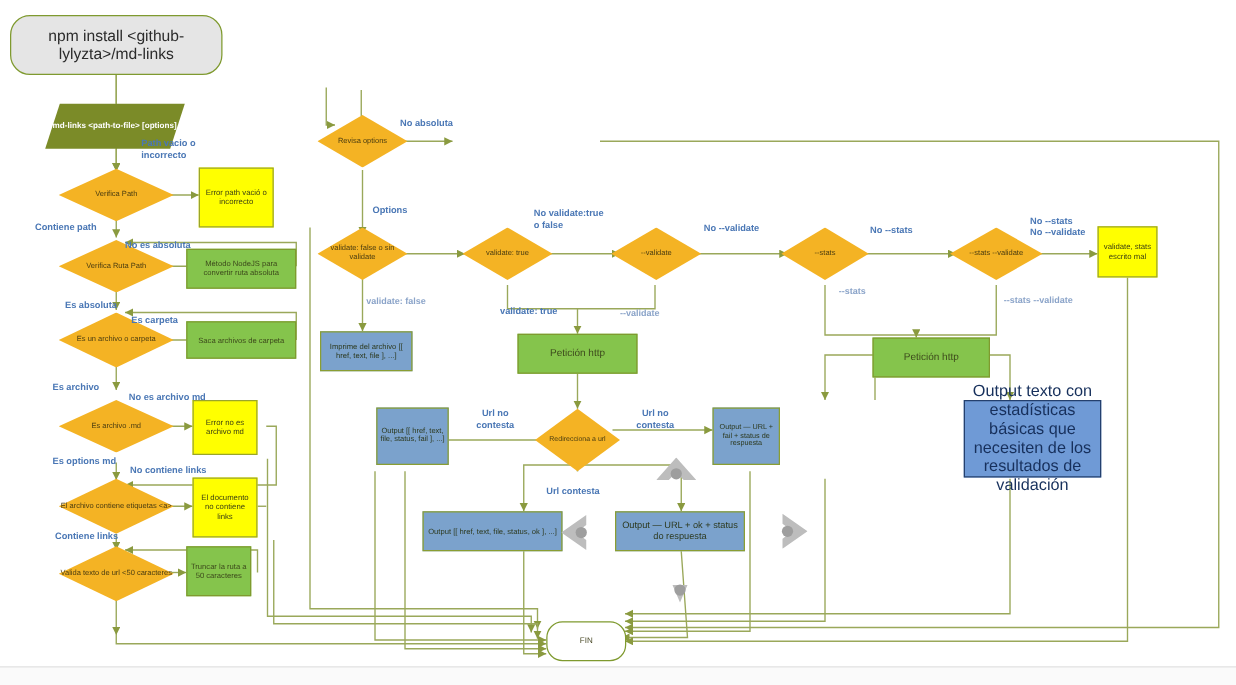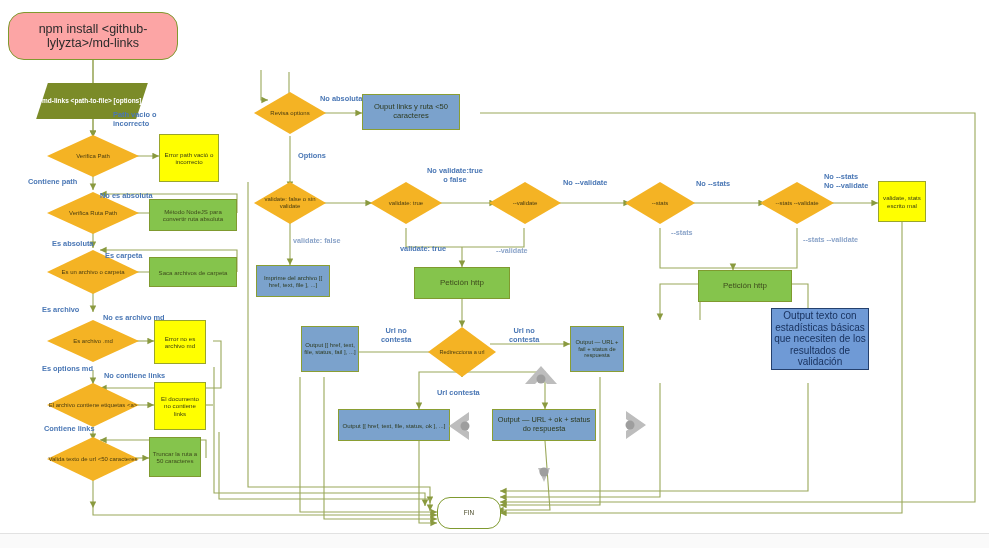--- a/index.html
+++ b/index.html
@@ -1,20 +1,20 @@
 <!DOCTYPE html>
 <html><head>
 <meta charset="utf-8">
 <style>
   html,body{margin:0;padding:0;background:#ffffff;}
   body{font-family:"Liberation Sans",sans-serif;}
   #canvas{position:relative;width:989px;height:548px;background:#ffffff;overflow:hidden;}
   #svg-layer{position:absolute;left:0;top:0;width:989px;height:548px;}
   .node{position:absolute;box-sizing:border-box;display:flex;align-items:center;justify-content:center;text-align:center;color:#3f3f1f;line-height:1.15;}
-  .n-start{background:#fca5a5;border:1.6px solid #7f9a2f;border-radius:16px;color:#2b2b2b;font-size:12.5px;}
+  .n-start{background:#e5e5e5;border:1.6px solid #7f9a2f;border-radius:16px;color:#2b2b2b;font-size:12.5px;}
   .n-param{background:#7b8b28;color:#ffffff;font-size:6.5px;font-weight:bold;}
   .n-dec{background:#f4b324;color:#4a3c10;font-size:6px;}
   .n-green{background:#85c44c;border:1.4px solid #7f9a2f;color:#3d4a1c;}
   .n-yellow{background:#ffff00;border:1.4px solid #9aa52c;color:#3b3f12;font-size:6.2px;}
   .n-blue{background:#7ba2cc;border:1.4px solid #8a9e33;color:#2d3a20;font-size:6.3px;}
   .n-blue-strong{background:#6f9ad6;border:1.6px solid #24406e;color:#17305c;font-size:6.6px;}
   .n-end{background:#ffffff;border:1.8px solid #7f9a2f;border-radius:13px;color:#4a4a28;font-size:6.4px;}
   .lbl{position:absolute;color:#4a77b5;font-weight:bold;font-size:7.4px;line-height:1.15;white-space:pre-line;}
   .lbl-thin{position:absolute;color:#8ba4c9;font-size:7.2px;font-weight:bold;line-height:1.15;white-space:pre-line;}
   .footer-strip{position:absolute;left:0;bottom:0;width:989px;height:14px;background:#fafafa;border-top:1px solid #e2e2e2;}
@@ -195,23 +195,20 @@
 
   <div style="position:absolute;left:254px;top:92px;width:72px;height:42px;">
     <svg viewBox="0 0 72 42" style="position:absolute;left:0;top:0;width:72px;height:42px;">
         <polygon points="36,0 72,21 36,42 0,21" fill="#f4b324"></polygon>
       </svg>
     <div class="node n-dec" style="left:0;top:0;width:72px;height:42px;background:none;">
       <span>Revisa options</span>
     </div>
   </div>
 
-  <div class="node n-blue" style="left:362px;top:94px;width:98px;height:36px;padding:2px;font-size:7.6px;">
-    <span>Ouput links y ruta &lt;50 caracteres</span>
-  </div>
 
   <div style="position:absolute;left:254px;top:182px;width:72px;height:42px;">
     <svg viewBox="0 0 72 42" style="position:absolute;left:0;top:0;width:72px;height:42px;">
         <polygon points="36,0 72,21 36,42 0,21" fill="#f4b324"></polygon>
       </svg>
     <div class="node n-dec" style="left:0;top:0;width:72px;height:42px;background:none;">
       <span>validate: false o sin validate</span>
     </div>
   </div>
 
@@ -286,44 +283,44 @@
 
   <div class="node n-blue" style="left:338px;top:409px;width:112px;height:32px;padding:2px;font-size:6.1px;">
     <span>Output [[ href, text, file, status, ok ], ...]</span>
   </div>
 
   <div class="node n-blue" style="left:492px;top:409px;width:104px;height:32px;padding:2px;font-size:7.4px;">
     <span>Output — URL + ok + status do respuesta</span>
   </div>
 
 
-  <div class="node n-blue-strong" style="left:771px;top:308px;width:98px;height:62px;padding:2px;font-size:10px;">
+  <div class="node n-blue-strong" style="left:771px;top:320px;width:110px;height:62px;padding:2px;font-size:13px;">
     <span>Output texto con estadísticas básicas que necesiten de los resultados de validación</span>
   </div>
 
   <div class="node n-end" style="left:437px;top:497px;width:64px;height:32px;">
     <span>FIN</span>
   </div>
 
   <div class="lbl" style="left:113px;top:111px;">Path vacio o
 incorrecto</div>
   <div class="lbl" style="left:28px;top:178px;">Contiene path</div>
   <div class="lbl" style="left:100px;top:192px;text-align:center;">No  es absoluta</div>
   <div class="lbl" style="left:52px;top:240px;">Es absoluta</div>
   <div class="lbl" style="left:105px;top:252px;">Es carpeta</div>
   <div class="lbl" style="left:42px;top:306px;">Es archivo</div>
   <div class="lbl" style="left:103px;top:314px;">No es archivo md</div>
   <div class="lbl" style="left:42px;top:365px;">Es options md</div>
   <div class="lbl" style="left:104px;top:372px;">No contiene links</div>
   <div class="lbl" style="left:28px;top:425px;margin-left:16px;">Contiene links</div>
 
   <div class="lbl" style="left:320px;top:95px;">No absoluta</div>
-  <div class="lbl" style="left:298px;top:152px;">Options</div>
+  <div class="lbl" style="left:298px;top:164px;">Options</div>
   <div class="lbl-thin" style="left:293px;top:237px;">validate: false</div>
-  <div class="lbl" style="left:427px;top:167px;text-align:center;">No validate:true
+  <div class="lbl" style="left:427px;top:167px;text-align:left;">No validate:true
 o false</div>
   <div class="lbl" style="left:400px;top:245px;">validate: true</div>
   <div class="lbl-thin" style="left:496px;top:247px;">--validate</div>
   <div class="lbl" style="left:563px;top:179px;">No --validate</div>
   <div class="lbl" style="left:696px;top:180px;">No --stats</div>
   <div class="lbl-thin" style="left:671px;top:229px;">--stats</div>
   <div class="lbl" style="left:824px;top:173px;">No --stats
 No --validate</div>
   <div class="lbl-thin" style="left:803px;top:236px;">--stats  --validate</div>
 

